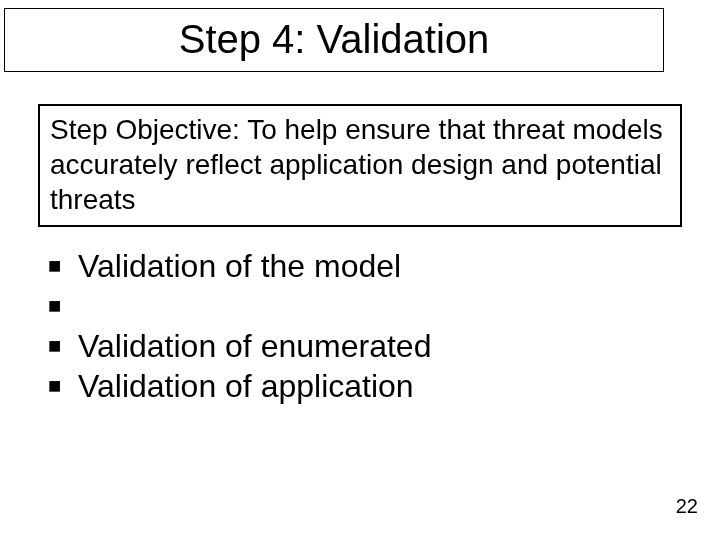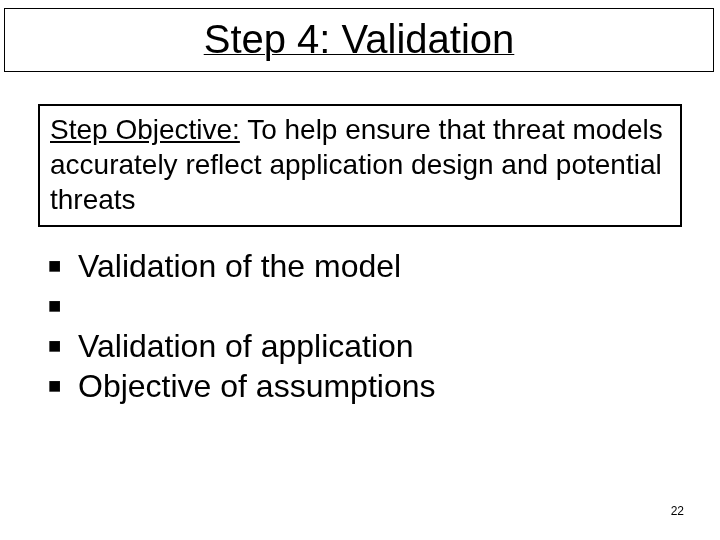--- a/index.html
+++ b/index.html
@@ -15,43 +15,41 @@
   .slide {
     position: relative;
     width: 720px;
     height: 540px;
     box-sizing: border-box;
   }
   .title-bar {
     position: absolute;
     top: 8px;
     left: 4px;
-    width: 710px;
+    width: 660px;
     border: 1px solid #000;
     box-sizing: border-box;
     text-align: center;
     padding: 8px 0 10px 0;
-    text-decoration: underline;
   }
   .title-text {
     font-size: 40px;
     line-height: 1.1;
   }
   .objective-box {
     position: absolute;
     top: 104px;
     left: 38px;
     width: 644px;
     border: 2px solid #000;
     box-sizing: border-box;
     padding: 6px 10px 8px 10px;
   }
   .objective-label {
     font-size: 28px;
-    text-decoration: underline;
   }
   .objective-body {
     font-size: 28px;
     line-height: 1.25;
   }
   .bullets {
     position: absolute;
     top: 248px;
     left: 48px;
     width: 620px;
@@ -66,23 +64,23 @@
     line-height: 36px;
     width: 30px;
     flex: 0 0 30px;
   }
   .bullet-text {
     font-size: 32px;
     line-height: 36px;
   }
   .page-number {
     position: absolute;
-    right: 36px;
+    right: 22px;
     bottom: 22px;
-    font-size: 12px;
+    font-size: 20px;
   }
 </style>
 </head>
 <body>
 
 <div class="slide">
 
   <div class="title-bar">
     <span class="title-text">Step 4: Validation</span>
   </div>
@@ -94,23 +92,23 @@
   <div class="bullets">
     <div class="bullet-row">
       <span class="bullet-mark">■</span>
       <span class="bullet-text">Validation of the model</span>
     </div>
     <div class="bullet-row">
       <span class="bullet-mark">■</span>
     </div>
     <div class="bullet-row">
       <span class="bullet-mark">■</span>
-      <span class="bullet-text">Validation of application</span>
+      <span class="bullet-text">Validation of enumerated</span>
     </div>
     <div class="bullet-row">
       <span class="bullet-mark">■</span>
-      <span class="bullet-text">Objective of assumptions</span>
+      <span class="bullet-text">Validation of application</span>
     </div>
   </div>
 
   <div class="page-number">22</div>
 
 </div>
 
 </body></html>

